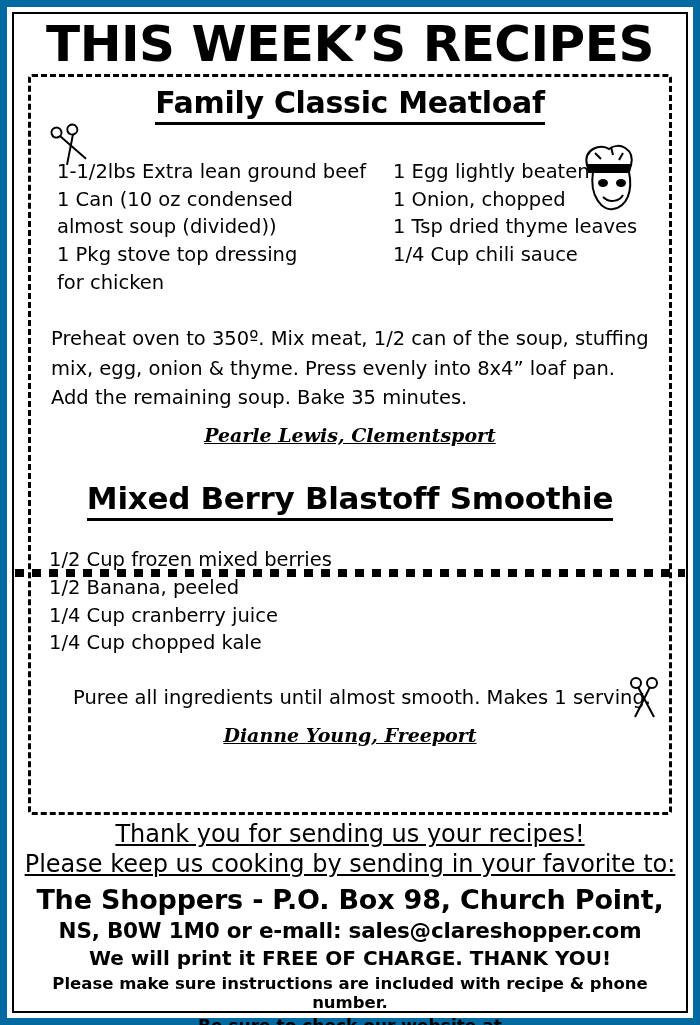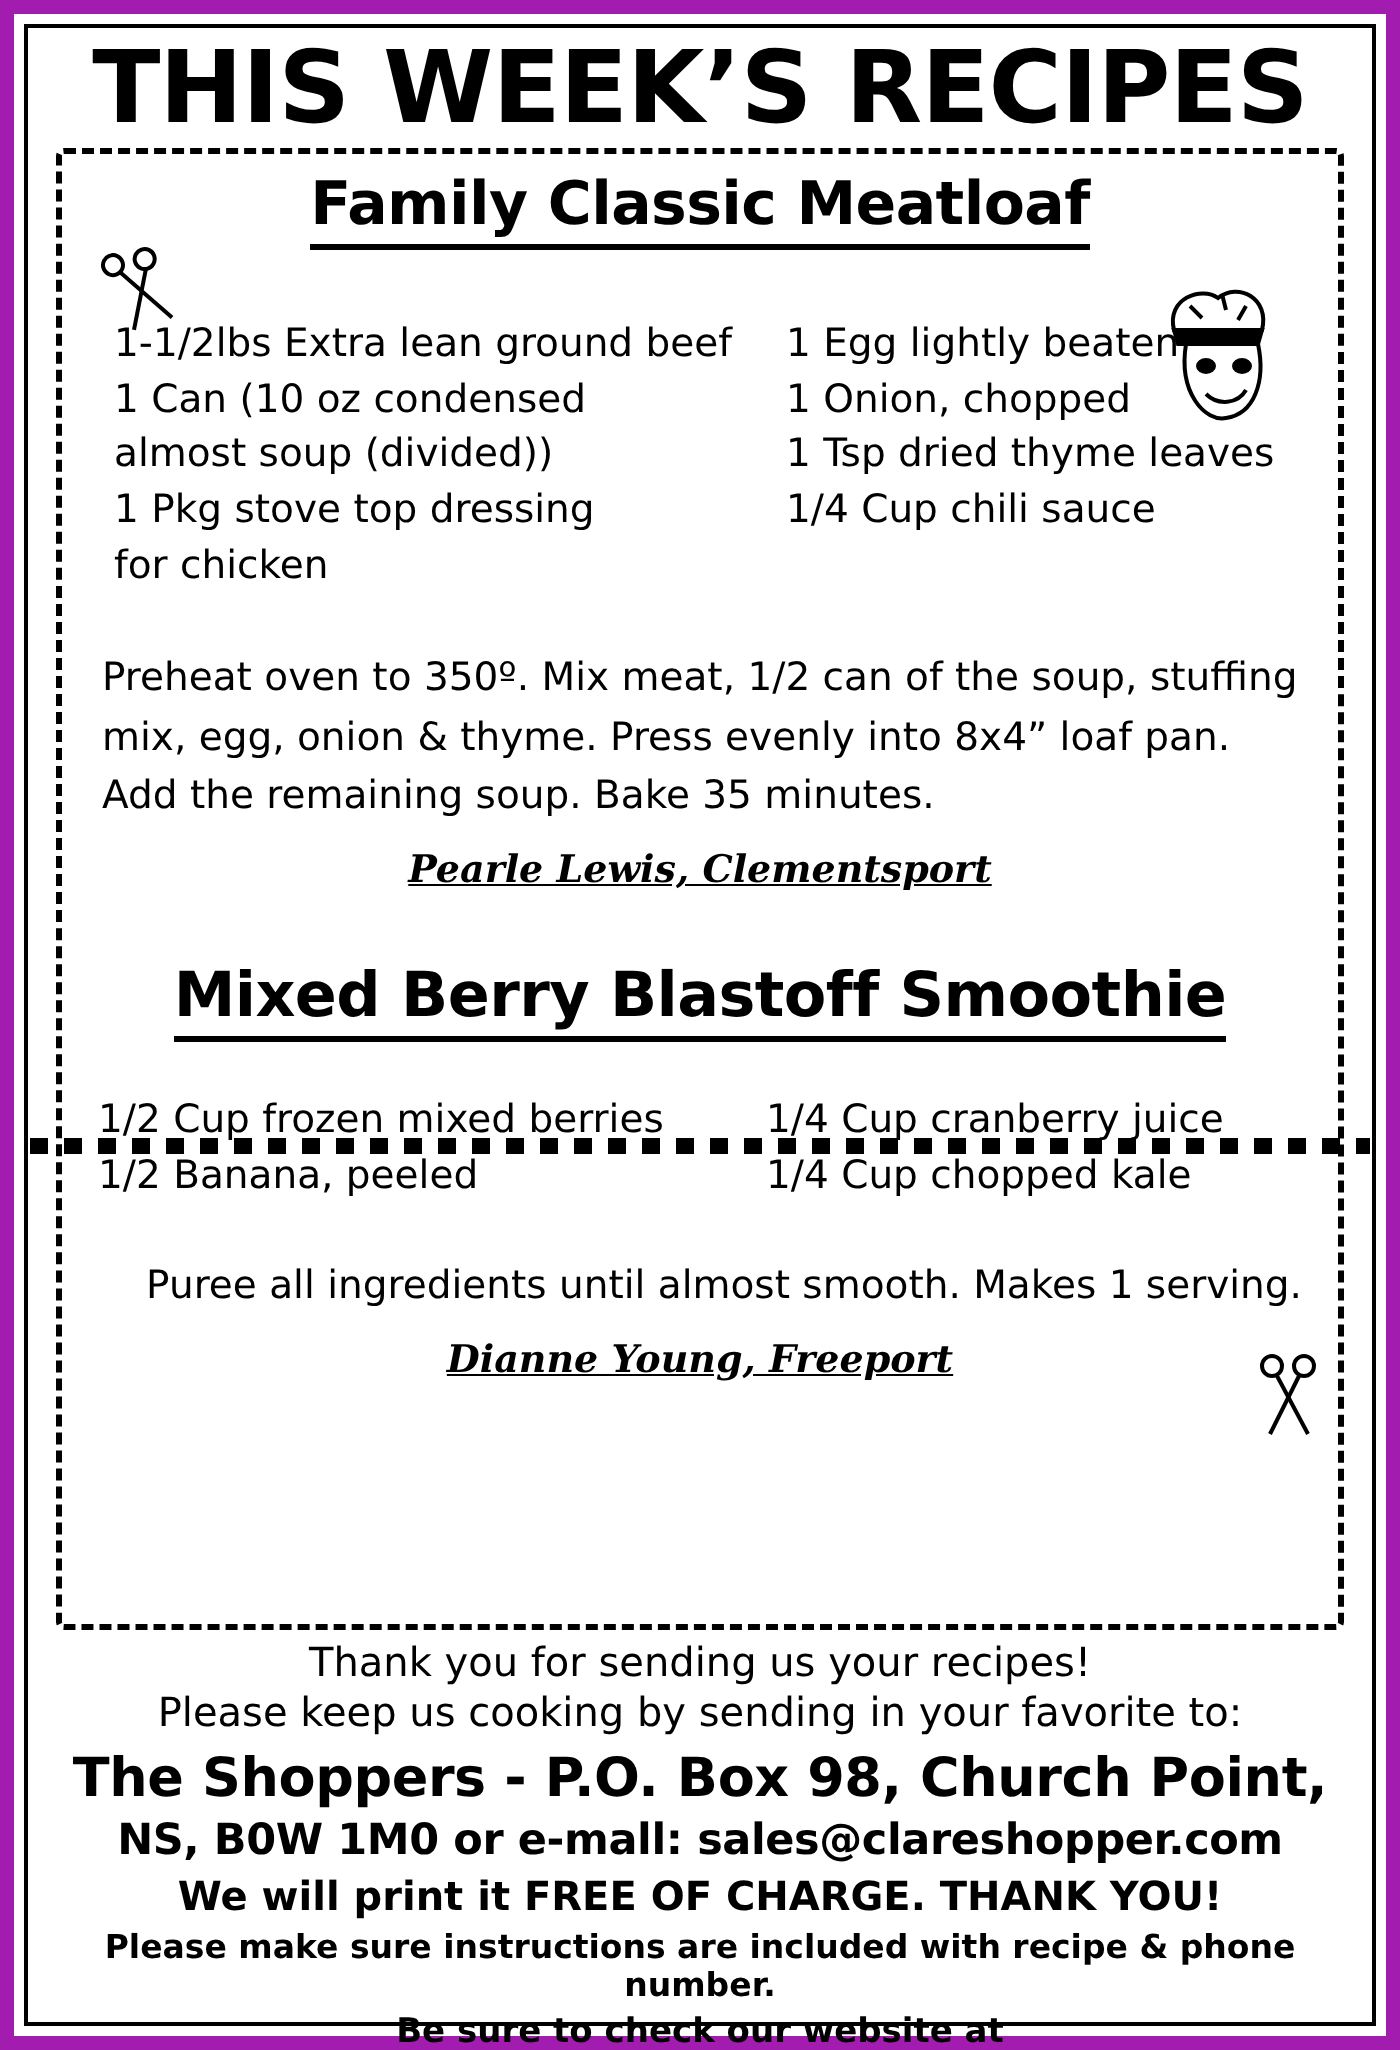--- a/index.html
+++ b/index.html
@@ -13,21 +13,21 @@
     font-family: "DejaVu Sans", sans-serif;
     color: #000;
     overflow: hidden;
   }
 
   .page {
     position: relative;
     width: 700px;
     height: 1025px;
     box-sizing: border-box;
-    border: 7px solid #a21caf;
+    border: 7px solid #0369a1;
     background: #fff;
     padding: 0;
   }
   .inner {
     position: absolute;
     top: 5px;
     left: 5px;
     right: 5px;
     bottom: 5px;
     border: 2px solid #000;
@@ -113,33 +113,35 @@
 
   .recipe2 {
     margin-top: 34px;
   }
   .recipe2 .recipe-title { font-size: 31px; }
 
   .ing-wrap2 {
     display: flex;
     margin-top: 30px;
     padding-left: 2px;
+    flex-direction: column;
   }
   .ing-wrap2 .ing-col.left { width: 334px; }
 
   .method2 { margin-top: 26px; text-align: right; }
 
   
   .footer {
     text-align: center;
     margin-top: 4px;
   }
   .f-thanks {
-    font-size: 20px;
+    font-size: 24px;
     line-height: 1.25;
+    text-decoration: underline;
   }
   .f-big {
     font-weight: bold;
     font-size: 27px;
     margin-top: 5px;
     letter-spacing: -0.2px;
     white-space: nowrap;
   }
   .f-mid {
     font-weight: bold;

